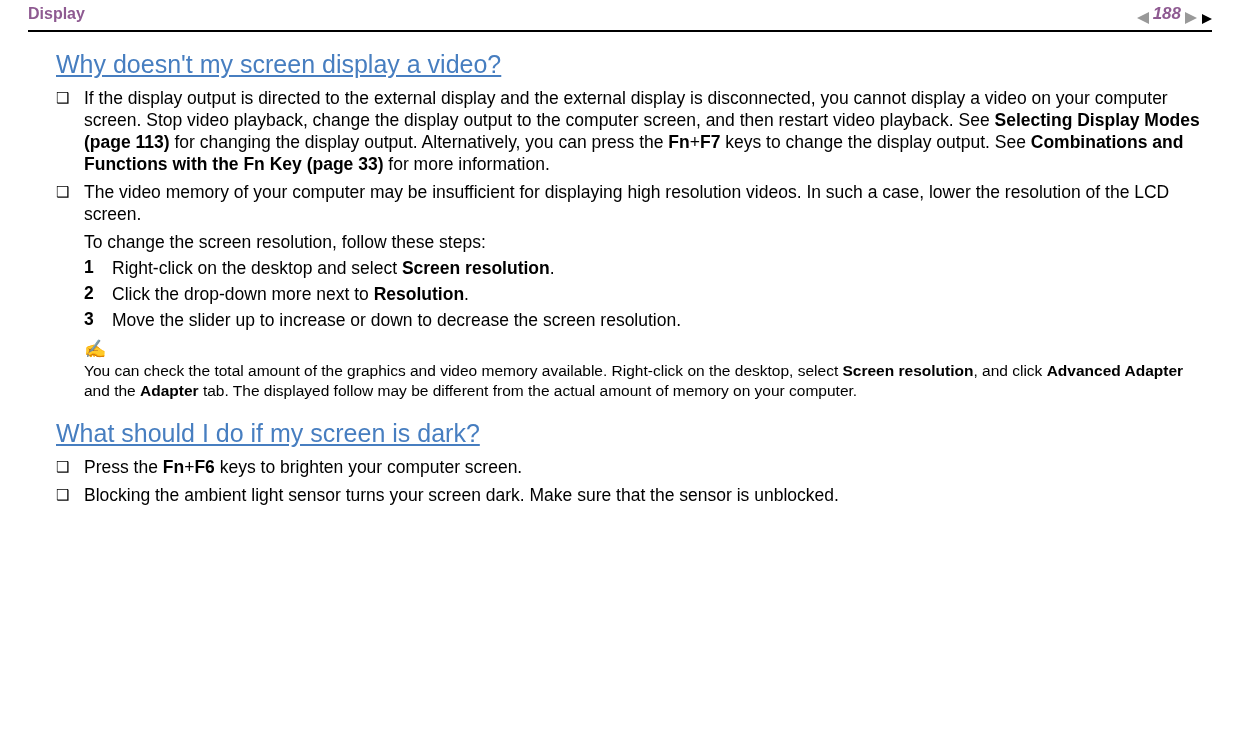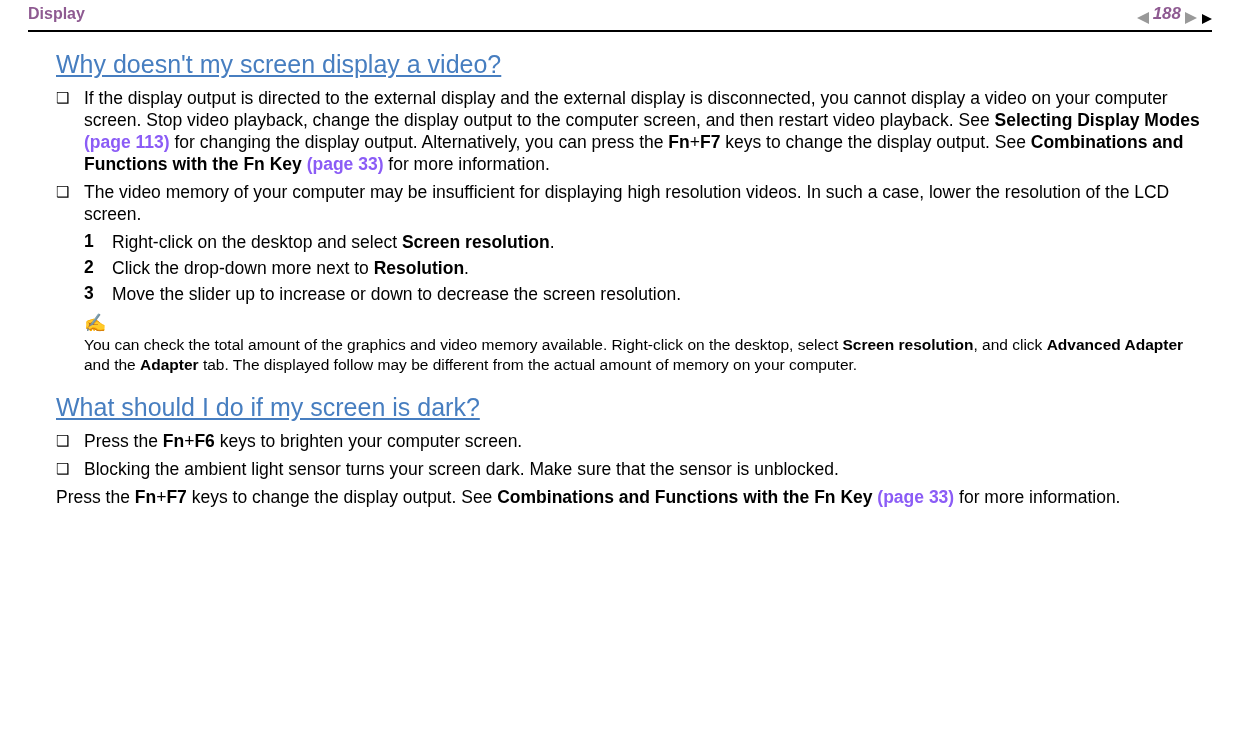--- a/index.html
+++ b/index.html
@@ -16,21 +16,21 @@
   .content{padding-left:28px;padding-right:10px;}
   h2{color:#477ec0;font-weight:normal;font-size:25px;margin:18px 0 8px 0;text-decoration:underline;}
   .bullet-row{display:flex;margin:6px 0;align-items:flex-start;}
   .bullet-mark{flex:0 0 28px;font-size:15px;line-height:22px;color:#000;}
   .bullet-body{flex:1;font-size:17.5px;line-height:22px;}
   .sub-para{margin:6px 0 4px 28px;font-size:17.5px;line-height:22px;}
   .step-row{display:flex;margin:4px 0 4px 28px;}
   .step-num{flex:0 0 28px;font-weight:bold;font-size:17.5px;}
   .step-body{flex:1;font-size:17.5px;line-height:22px;}
   b{font-weight:bold;}
-  .link{color:#8b5cf6;font-weight:bold;}
+  .link{color:#000000;font-weight:bold;}
   .note-block{margin:8px 0 8px 28px;}
   .note-icon{font-size:18px;line-height:20px; margin-bottom:2px;}
   .note-text{font-size:15.5px;line-height:20px;}
   .narrow b{font-stretch:condensed;}
   .para{font-size:17.5px;line-height:22px;margin:6px 0 0 0;}
 </style>
 </head>
 <body>
 
 <div class="page">
@@ -56,20 +56,21 @@
       <div class="bullet-body">
         <span>If the display output is directed to the external display and the external display is disconnected, you cannot display a video on your computer screen. Stop video playback, change the display output to the computer screen, and then restart video playback. See </span><b>Selecting Display Modes </b><span class="link">(page 113)</span><span> for changing the display output. Alternatively, you can press the </span><b>Fn</b><span>+</span><b>F7</b><span> keys to change the display output. See </span><b>Combinations and Functions with the Fn Key </b><span class="link">(page 33)</span><span> for more information.</span>
       </div>
     </div>
 
     <div class="bullet-row">
       <div class="bullet-mark">❑</div>
       <div class="bullet-body">The video memory of your computer may be insufficient for displaying high resolution videos. In such a case, lower the resolution of the LCD screen.</div>
     </div>
 
+    <div class="sub-para">To change the screen resolution, follow these steps:</div>
 
     <div class="step-row">
       <div class="step-num">1</div>
       <div class="step-body"><span>Right-click on the desktop and select </span><b>Screen resolution</b><span>.</span></div>
     </div>
     <div class="step-row">
       <div class="step-num">2</div>
       <div class="step-body"><span>Click the drop-down more next to </span><b>Resolution</b><span>.</span></div>
     </div>
     <div class="step-row">
@@ -92,18 +93,15 @@
         <span>Press the </span><b>Fn</b><span>+</span><b>F6</b><span> keys to brighten your computer screen.</span>
       </div>
     </div>
 
     <div class="bullet-row">
       <div class="bullet-mark">❑</div>
       <div class="bullet-body">Blocking the ambient light sensor turns your screen dark. Make sure that the sensor is unblocked.</div>
     </div>
 
 
-    <div class="para">
-      <span>Press the </span><b>Fn</b><span>+</span><b>F7</b><span> keys to change the display output. See </span><b>Combinations and Functions with the Fn Key </b><span class="link">(page 33)</span><span> for more information.</span>
-    </div>
 
   </div>
 </div>
 
 </body></html>

